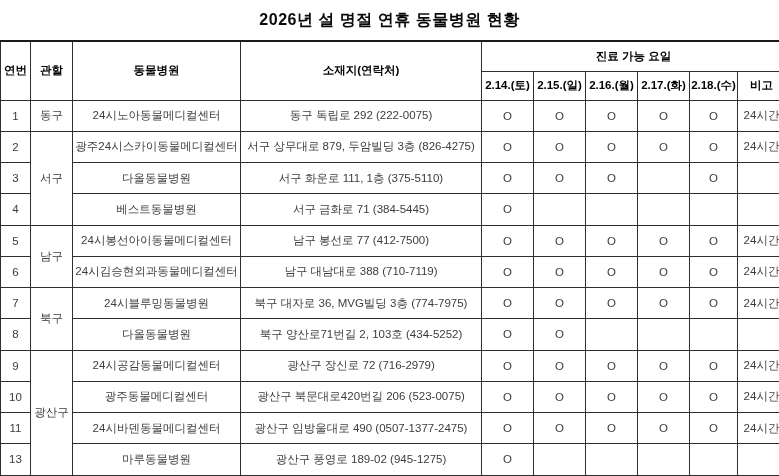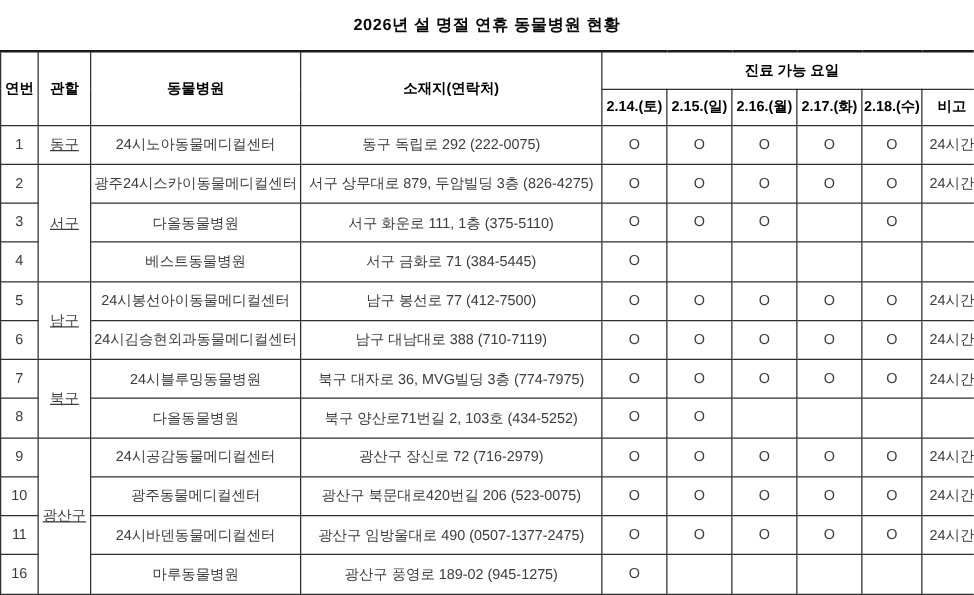--- a/index.html
+++ b/index.html
@@ -5,21 +5,21 @@
   * { box-sizing: border-box; margin: 0; padding: 0; }
   html, body {
     width: 779px; height: 476px;
     overflow: hidden;
     background: #ffffff;
     font-family: "Liberation Sans", sans-serif;
   }
   .page-title {
     height: 40px;
     display: flex; align-items: center; justify-content: center;
-    font-size: 13px; font-weight: 700; color: #0a0a0a;
+    font-size: 16px; font-weight: 700; color: #0a0a0a;
     letter-spacing: 0.5px;
   }
   table.hospital-table {
     border-collapse: collapse;
     table-layout: fixed;
     width: 785px;
     border-top: 2px solid #1a1a1a;
   }
   .hospital-table th, .hospital-table td {
     border: 1px solid #2e2e2e;
@@ -31,21 +31,21 @@
   }
   .hospital-table thead th {
     font-size: 11.5px; font-weight: 700; color: #000;
   }
   .hospital-table thead tr.hrow1 { height: 30px; }
   .hospital-table thead tr.hrow2 { height: 29px; }
   .hospital-table tbody tr { height: 31.25px; }
   .hospital-table tbody td {
     font-size: 11.5px; font-weight: 400; color: #3c3c3c;
   }
-  td.district-cell { color: #3c3c3c; text-decoration: underline; }
+  td.district-cell { color: #3c3c3c; }
   td.mark-cell { color: #4a4a4a; font-size: 11px; }
   td.note-cell { font-size: 11px; }
 </style>
 </head>
 <body>
 
 <div class="page-title">2026년 설 명절 연휴 동물병원 현황</div>
 
 <table class="hospital-table">
   <colgroup>
@@ -198,21 +198,21 @@
         <td>24시바덴동물메디컬센터</td>
         <td>광산구 임방울대로 490 (0507-1377-2475)</td>
         <td class="mark-cell">O</td>
         <td class="mark-cell">O</td>
         <td class="mark-cell">O</td>
         <td class="mark-cell">O</td>
         <td class="mark-cell">O</td>
         <td class="note-cell">24시간</td>
       </tr>
       <tr>
-        <td>16</td>
+        <td>13</td>
         <td>마루동물병원</td>
         <td>광산구 풍영로 189-02 (945-1275)</td>
         <td class="mark-cell">O</td>
         <td class="mark-cell"></td>
         <td class="mark-cell"></td>
         <td class="mark-cell"></td>
         <td class="mark-cell"></td>
         <td class="note-cell"></td>
       </tr>
     </tbody>

